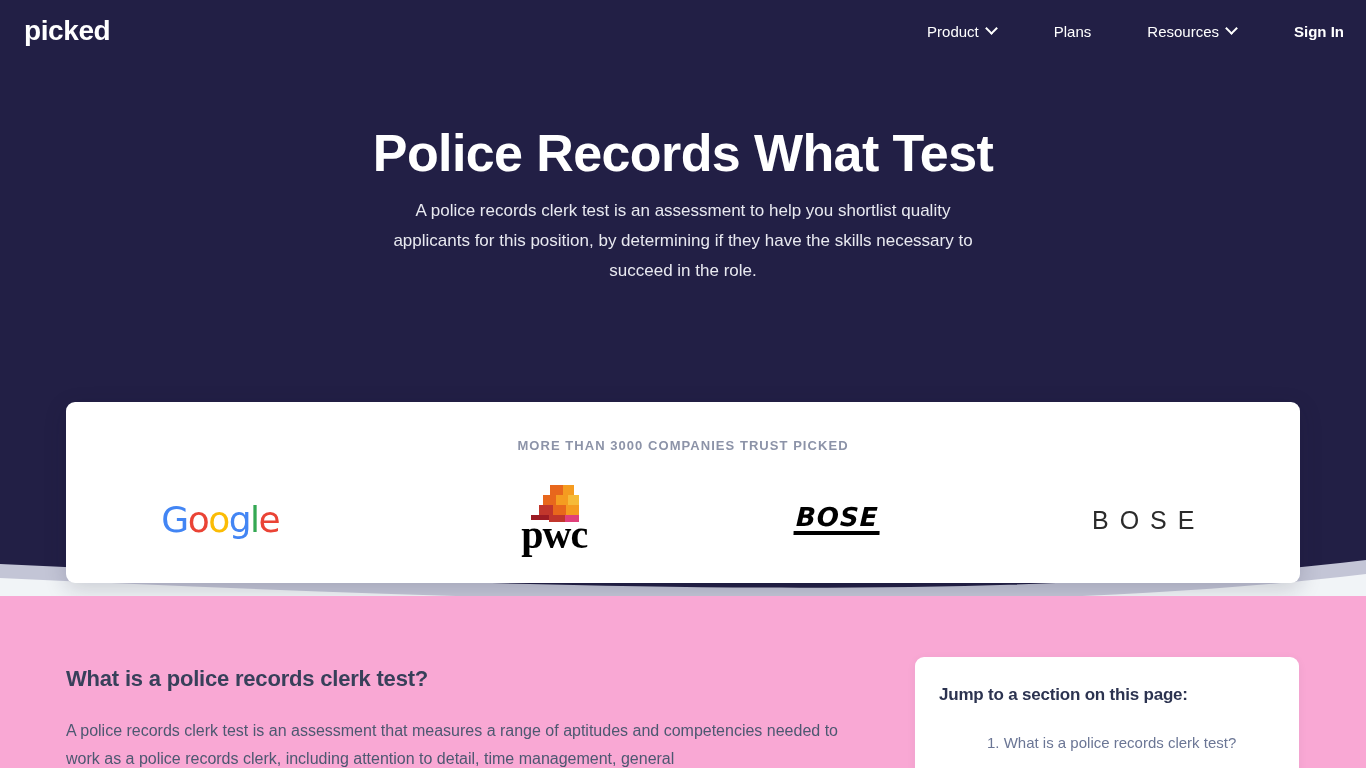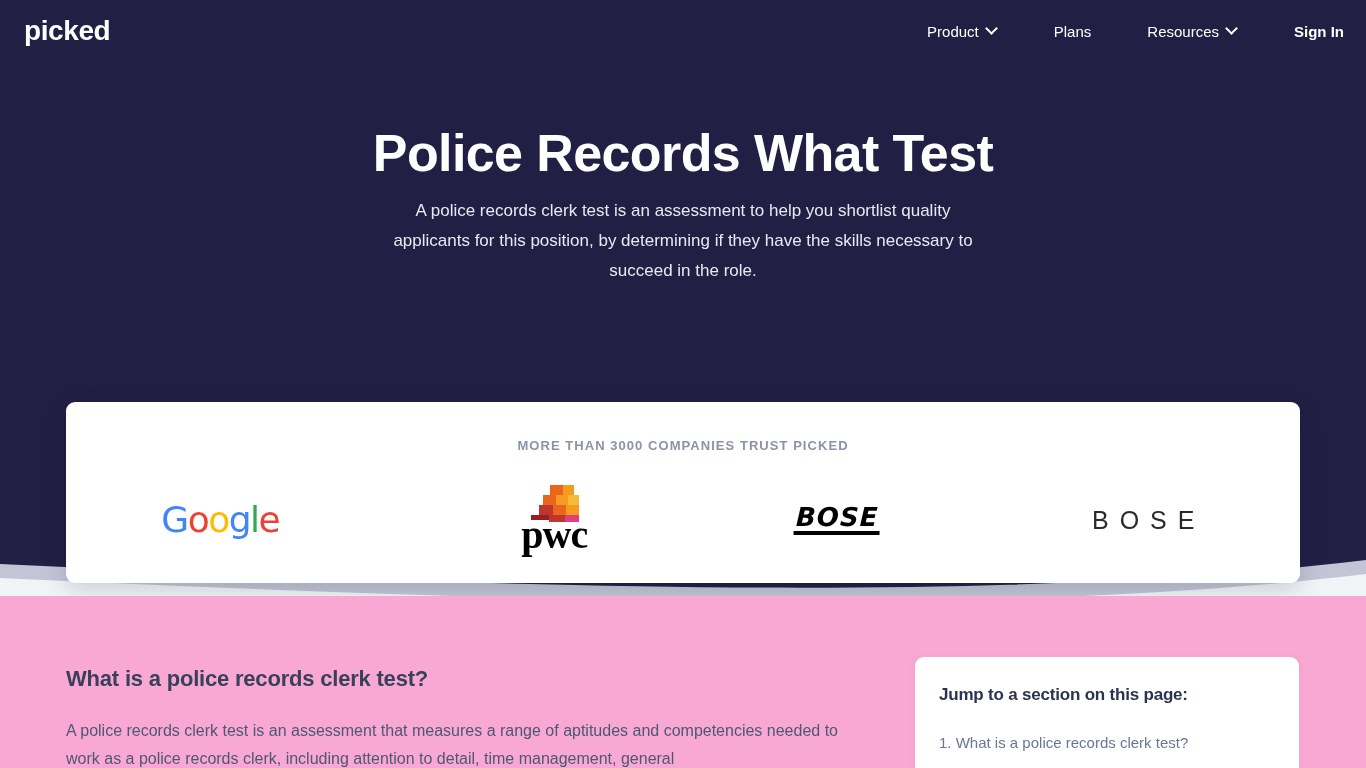--- a/index.html
+++ b/index.html
@@ -246,20 +246,21 @@
     font-weight: bold;
     color: #2c3350;
     letter-spacing: -0.2px;
     margin-bottom: 24px;
   }
   .toc-item {
     font-size: 15px;
     color: #6b7695;
     line-height: 28px;
     cursor: pointer;
+    margin-left: 48px;
   }
 </style>
 </head>
 <body>
 
 <div class="hero">
 
   <div class="nav">
     <div class="brand">picked</div>
 

